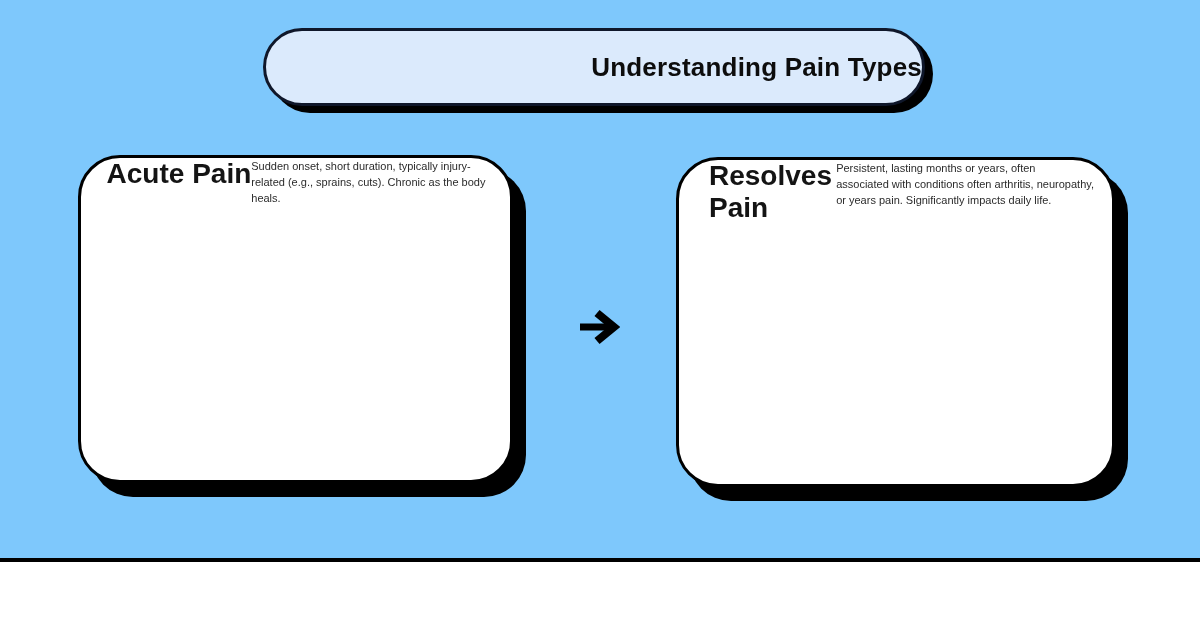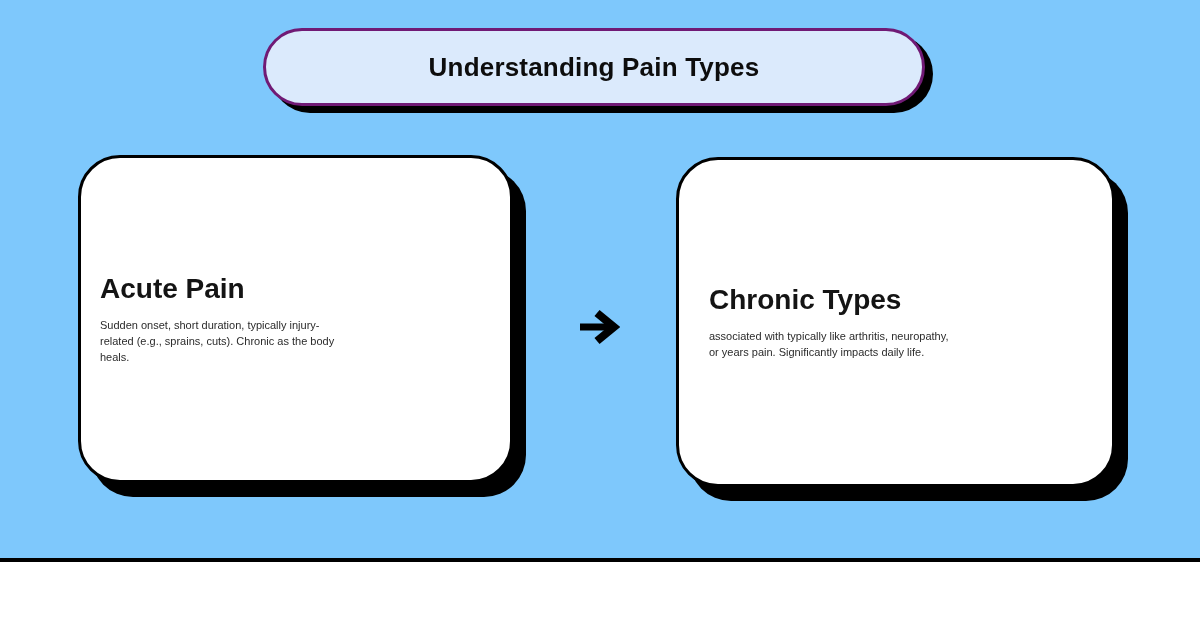--- a/index.html
+++ b/index.html
@@ -29,43 +29,43 @@
     width: 1200px;
     height: 64px;
     background: #ffffff;
   }
 
   .title-pill {
     position: absolute;
     left: 263px; top: 28px;
     width: 662px; height: 78px;
     background: #dbeafc;
-    border: 3px solid #701a75;
+    border: 3px solid #0f172a;
     border-radius: 40px;
     box-shadow: 8px 7px 0 0 #000000;
     display: flex;
     align-items: center;
-    justify-content: center;
+    justify-content: flex-end;
   }
 
   .title-pill h1 {
     font-size: 26px;
     font-weight: 700;
     color: #0d0d0d;
     letter-spacing: 0.2px;
   }
 
   .card {
     position: absolute;
     background: #ffffff;
     border: 3px solid #000000;
     border-radius: 42px;
     box-shadow: 13px 14px 0 0 #000000;
     display: flex;
-    flex-direction: column;
+    flex-direction: row;
     justify-content: center;
   }
 
   .card-acute {
     left: 78px; top: 155px;
     width: 435px; height: 328px;
     padding: 0 18px 0 19px;
   }
 
   .card-chronic {
@@ -124,20 +124,21 @@
   </div>
 
   <div class="connector">
     <svg width="42" height="40" viewBox="0 0 42 40" aria-hidden="true">
       <path d="M2 20 H32" stroke="#000000" stroke-width="7" fill="none"></path>
       <path d="M19 6 L36 20 L19 34" stroke="#000000" stroke-width="8" fill="none" stroke-linejoin="miter"></path>
     </svg>
   </div>
 
   <div class="card card-chronic">
-    <h2>Chronic Types</h2>
+    <h2>Resolves Pain</h2>
     <div class="desc">
-      <div class="line">associated with typically like arthritis, neuropathy,</div>
+      <div class="line">Persistent, lasting months or years, often</div>
+      <div class="line">associated with conditions often arthritis, neuropathy,</div>
       <div class="line">or years pain. Significantly impacts daily life.</div>
     </div>
   </div>
 
 </div>
 
 </body></html>

